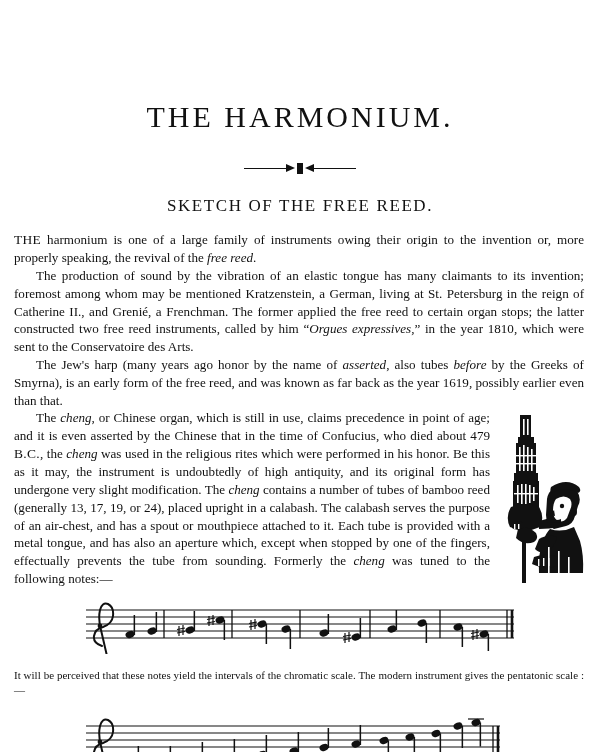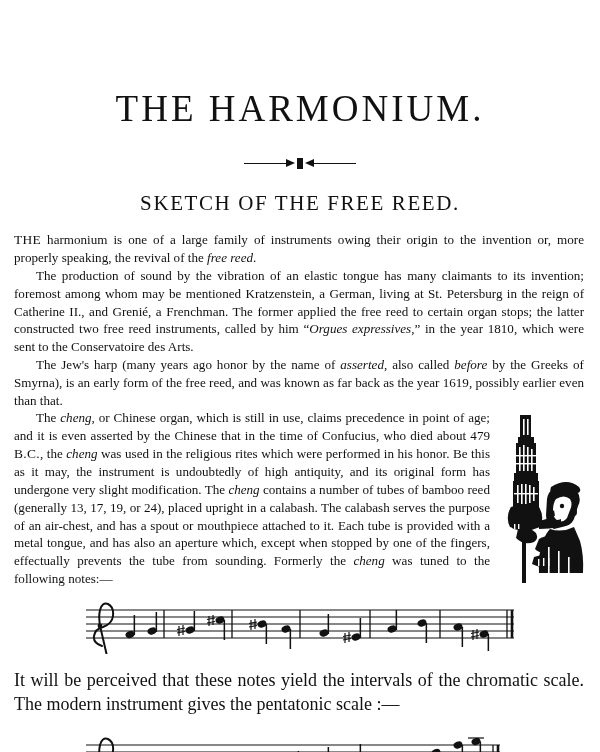--- a/index.html
+++ b/index.html
@@ -20,24 +20,24 @@
     position: relative;
     width: 600px;
     height: 752px;
     padding: 0;
     box-sizing: border-box;
   }
 
   
   .title {
     text-align: center;
-    font-size: 37px;
+    font-size: 30px;
     letter-spacing: 3.0px;
     font-weight: 400;
-    margin: 4px;
+    margin: 16px;
     padding-top: 86px;
     line-height: 1;
     white-space: pre;
   }
 
   
   .divider-wrap {
     display: flex;
     align-items: center;
     justify-content: center;
@@ -69,21 +69,21 @@
   .divider .dot {
     position: absolute;
     left: 53px; top: 0px;
     width: 6px; height: 11px;
     background: #111;
   }
 
   
   .section-head {
     text-align: center;
-    font-size: 21px;
+    font-size: 17px;
     letter-spacing: 1.6px;
     margin: 0;
     padding-top: 22px;
     font-weight: 400;
     white-space: pre;
   }
 
   
   .body-col {
     margin: 0 16px 0 14px;
@@ -120,21 +120,21 @@
     margin: 14px 0 0 0;
     display: flex;
     justify-content: center;
   }
   .staff-block.second { margin-top: 16px; }
   .staff-block svg { display: block; }
 
   .mid-text {
     margin: 0 16px 0 14px;
     padding-top: 14px;
-    font-size: 18px;
+    font-size: 11px;
     line-height: 1.358;
     text-align: justify;
   }
   .mid-text p { margin: 0; text-indent: 0; }
 </style>
 </head>
 <body>
 
 <div class="page">
 
@@ -152,21 +152,21 @@
 
   <h2 class="section-head">SKETCH OF THE FREE REED.</h2>
 
   <div class="body-col">
 
     <p class="noindent"><span class="smallcaps">THE</span><span> harmonium is one of a large family of instruments owing their origin to the invention or, more properly speaking, the revival of the </span><em>free reed</em><span>.</span></p>
 
     <p><span>The production of sound by the vibration of an elastic tongue has many claimants to its invention; foremost among whom may be mentioned Kratzenstein, a German, living at St. Petersburg in the reign of Catherine II., and Grenié, a Frenchman.  The former applied the free reed to certain organ stops; the latter constructed two free reed instruments, called by him “</span><em>Orgues expressives</em><span>,” in the year 1810, which were sent to the Conservatoire des Arts.</span></p>
 
 
-    <p><span>The Jew's harp (many years ago honor by the name of </span><em>asserted</em><span>, also called </span><em>before</em><span> by the Greeks of Smyrna), is an early form of the free reed, and was known as far back as the year 1619, possibly earlier even than that.</span></p>
+    <p><span>The Jew's harp (many years ago honor by the name of </span><em>asserted</em><span>, also tubes </span><em>before</em><span> by the Greeks of Smyrna), is an early form of the free reed, and was known as far back as the year 1619, possibly earlier even than that.</span></p>
 
     <p>
       <span class="illus">
         <svg width="86" height="172" viewBox="0 0 86 172" xmlns="http://www.w3.org/2000/svg">
           <g fill="#111111">
 
             <rect x="22" y="4" width="11" height="22"></rect>
             <rect x="20" y="26" width="16" height="6"></rect>
             <rect x="18" y="32" width="20" height="30"></rect>
             <rect x="16" y="62" width="24" height="8"></rect>

